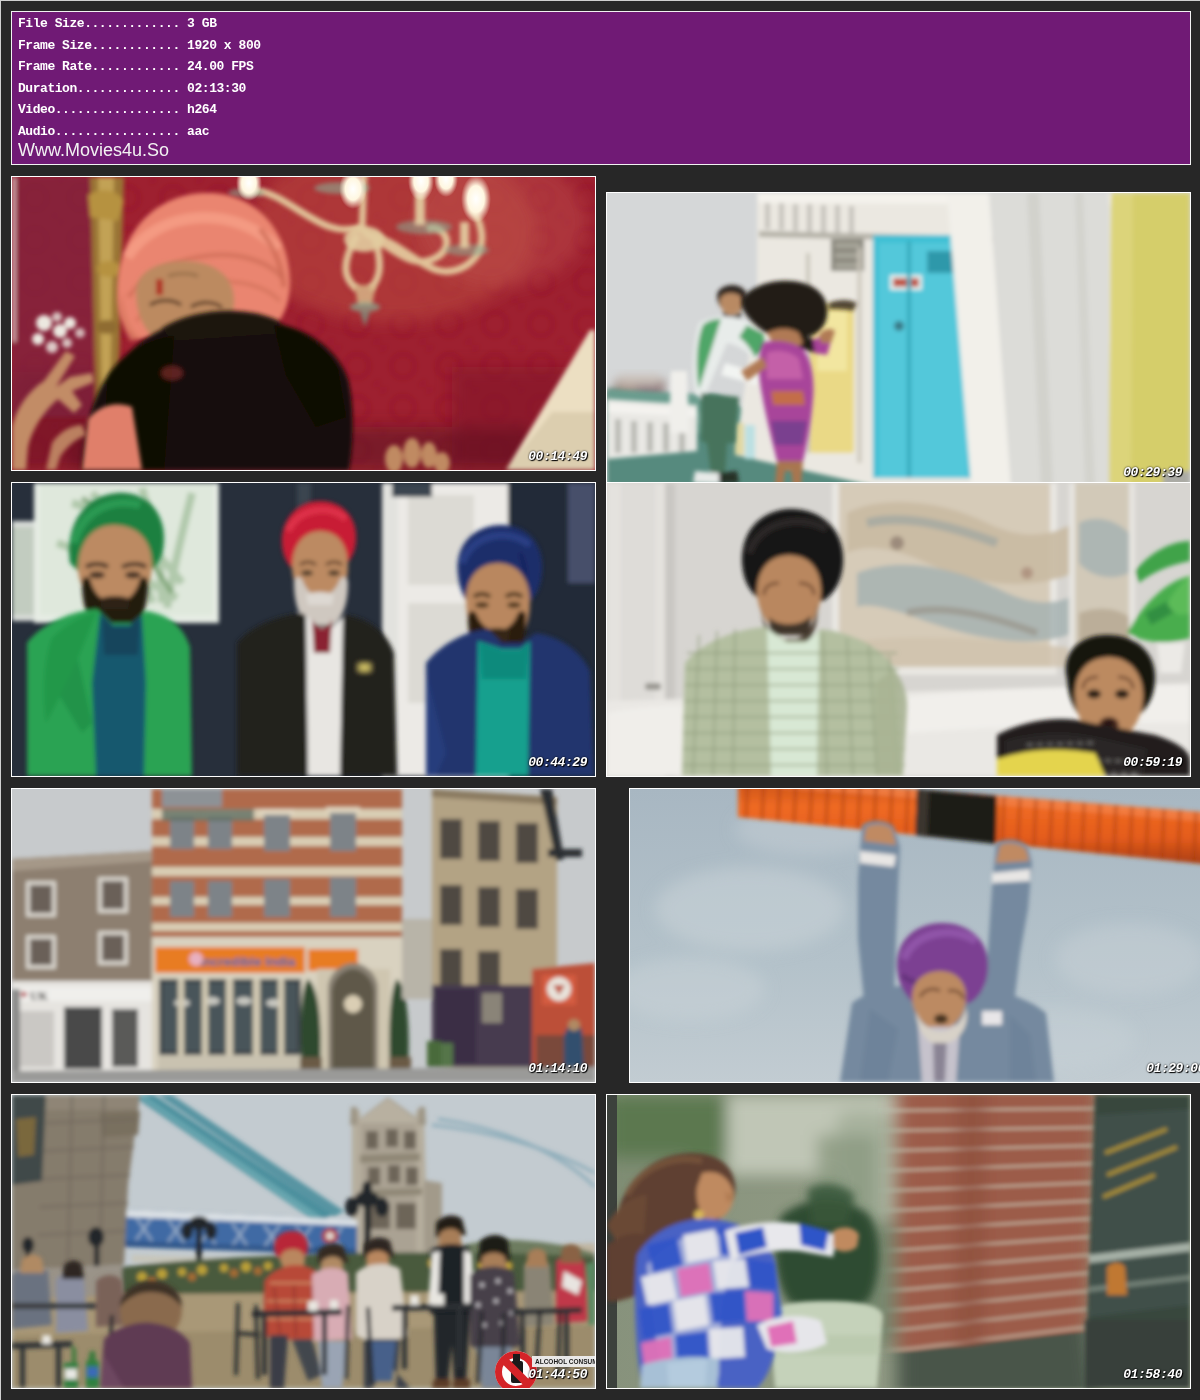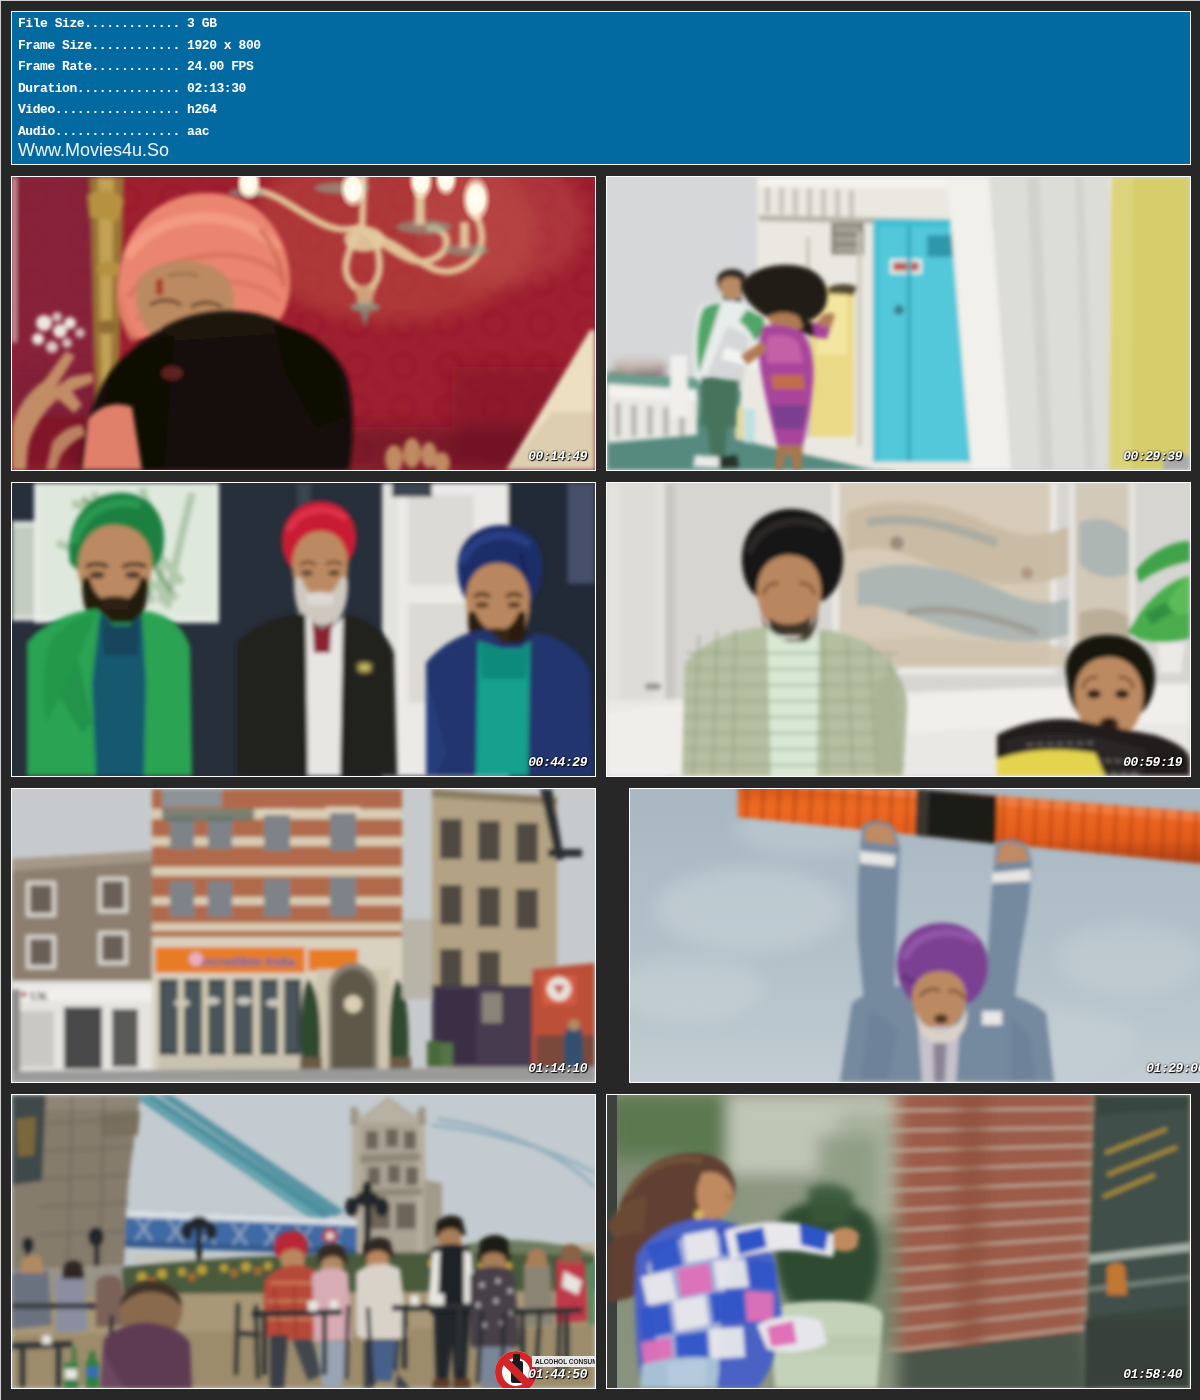--- a/index.html
+++ b/index.html
@@ -1,39 +1,39 @@
 <!DOCTYPE html>
 <html><head>
 <meta charset="utf-8">
 <style>
 * { margin:0; padding:0; box-sizing:border-box; }
 html,body { width:1200px; height:1400px; background:#272727; overflow:hidden; }
 body { position:relative; font-family:"Liberation Sans", sans-serif; border-top:1px solid #cfcfcf; border-left:1px solid #cfcfcf; }
 #info {
   position:absolute; left:10px; top:10px; width:1180px; height:154px;
-  border:1px solid #f2f2f2; background:#0369a1;
+  border:1px solid #f2f2f2; background:#701a75;
 }
 #info .mono {
   position:absolute; left:6px; top:1px;
   font-family:"Liberation Mono", monospace; font-weight:bold;
   font-size:13px; line-height:21.5px; letter-spacing:-0.45px; color:#fff; white-space:pre;
 }
 #info .site {
   position:absolute; left:6px; top:126px; line-height:24px;
   font-size:18px; color:#f2f2f2; letter-spacing:0px;
 }
 .shot { position:absolute; width:585px; height:295px; border:1px solid #fff; overflow:hidden; background:#555; }
 .shot svg { display:block; width:583px; height:293px; }
 .ts {
   position:absolute; right:8px; bottom:6px;
   font-family:"Liberation Mono", monospace; font-weight:bold; font-size:13px; letter-spacing:-0.45px;
   color:#fff; text-shadow:0 0 2px #000, 1px 1px 1px #000;font-style:italic;
 }
 #s1 { left:10px;  top:175px; }
-#s2 { left:605px; top:175px; }
+#s2 { left:605px; top:191px; }
 #s3 { left:10px;  top:481px; }
 #s4 { left:605px; top:481px; }
 #s5 { left:10px;  top:787px; }
 #s6 { left:628px; top:787px; }
 #s7 { left:10px;  top:1093px; }
 #s8 { left:605px; top:1093px; }
 </style>
 </head>
 <body>
 <div id="info">

